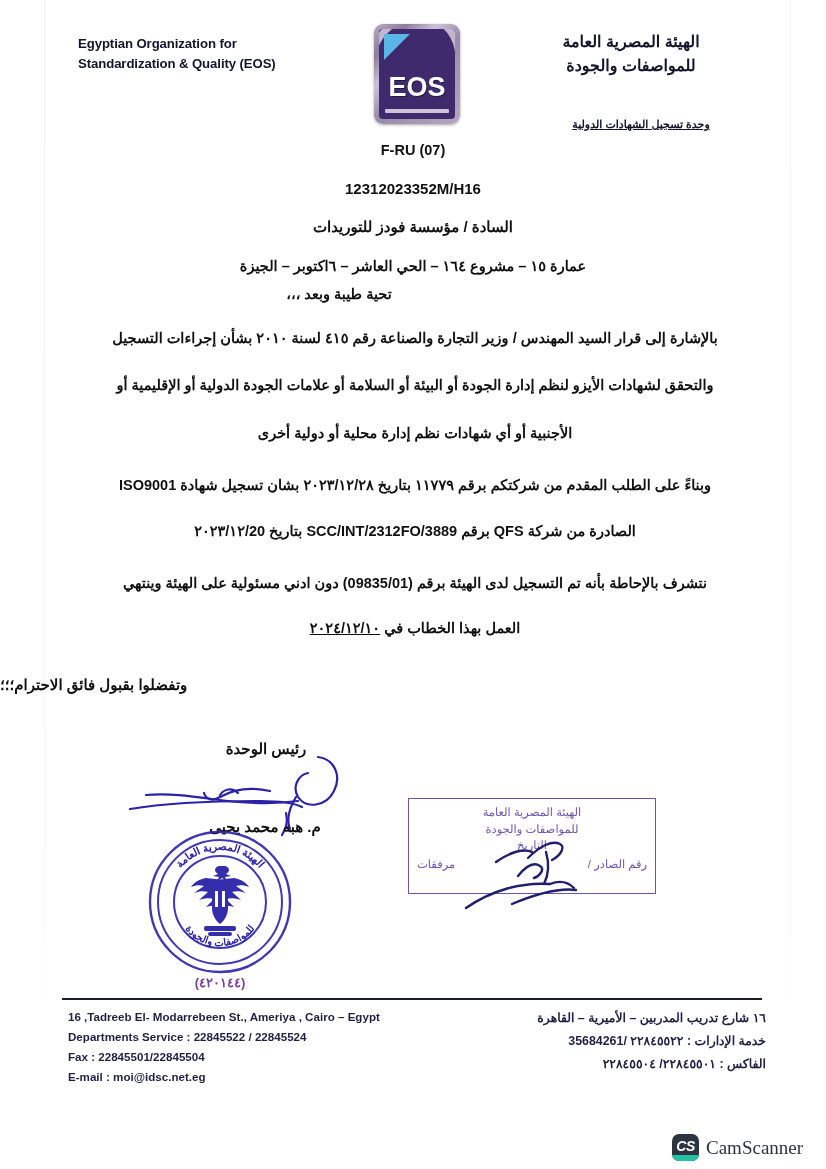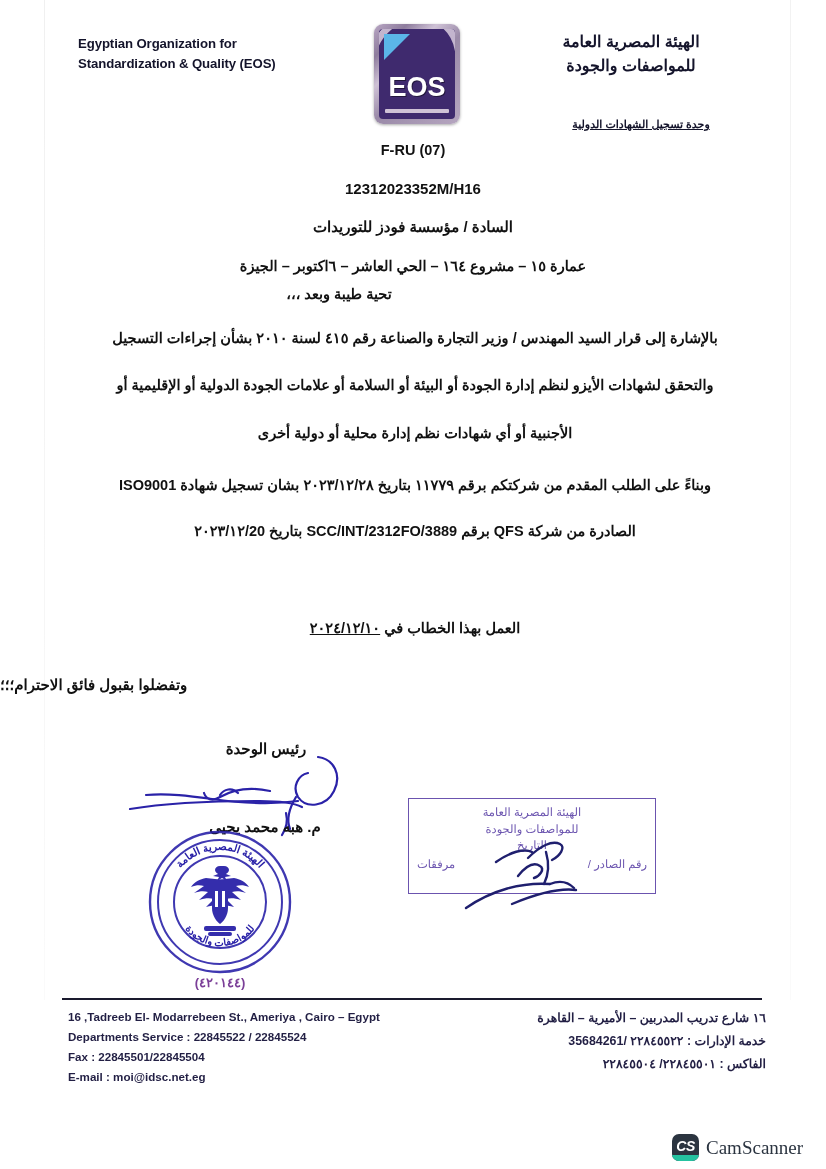--- a/index.html
+++ b/index.html
@@ -224,20 +224,25 @@
   </div>
 
   <div class="para p-app2">
     <span>الصادرة من شركة</span>
     <span class="ltr">QFS</span>
     <span>برقم</span>
     <span class="ltr">SCC/INT/2312FO/3889</span>
     <span>بتاريخ ٢٠٢٣/١٢/20</span>
   </div>
 
+  <div class="para p-reg">
+    <span>نتشرف بالإحاطة بأنه تم التسجيل لدى الهيئة برقم</span>
+    <span class="ltr">(09835/01)</span>
+    <span>دون ادني مسئولية على الهيئة وينتهي</span>
+  </div>
 
   <div class="para p-reg2">
     <span>العمل بهذا الخطاب في</span>
     <span class="u">٢٠٢٤/١٢/١٠</span>
   </div>
 
   <div class="closing">وتفضلوا بقبول فائق الاحترام؛؛؛</div>
 
   <div class="sig-title">رئيس الوحدة</div>
 

